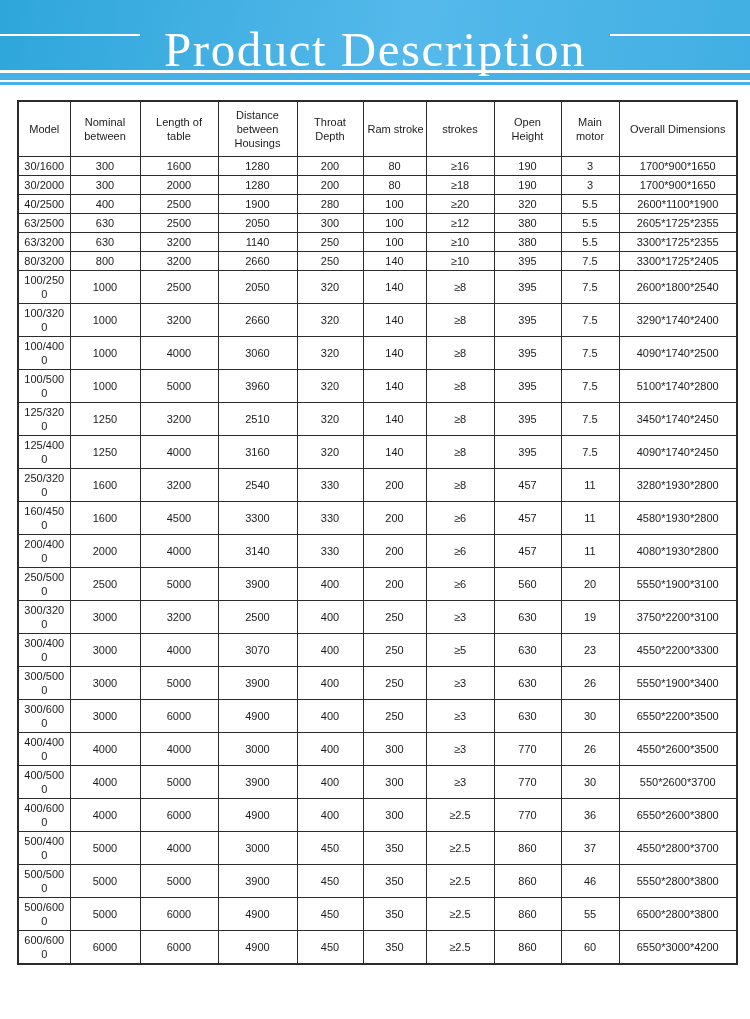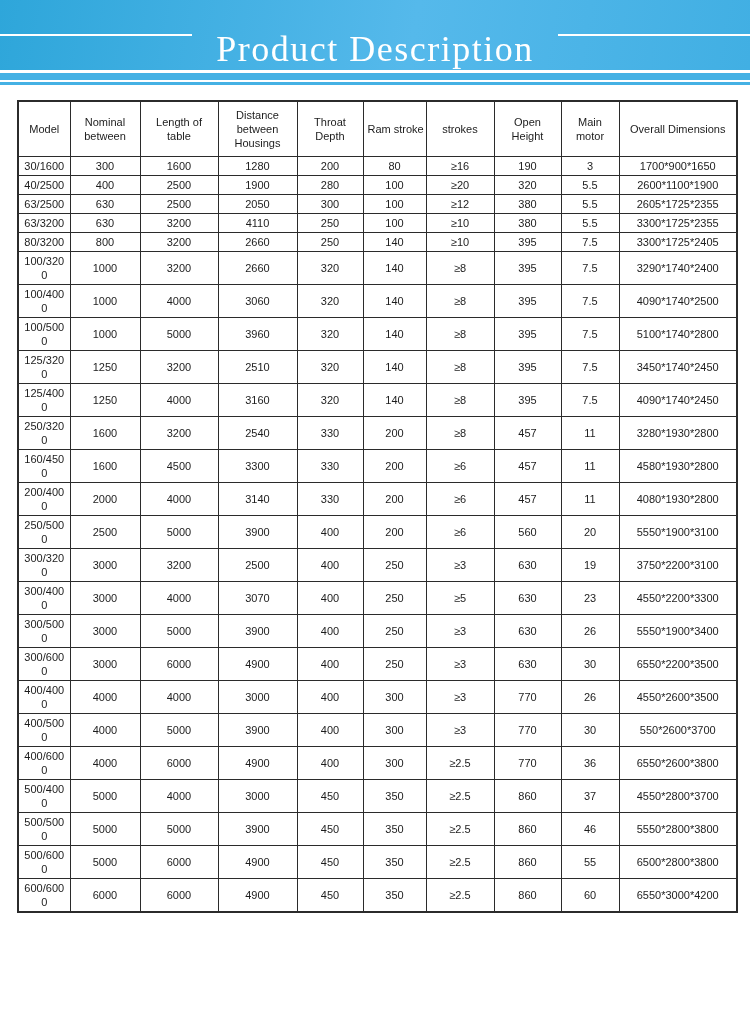--- a/index.html
+++ b/index.html
@@ -8,21 +8,21 @@
 
   
   .banner {
     height:70px;
     background:linear-gradient(100deg, var(--g1,#2ea6da) 0%, var(--g2,#55b9eb) 55%, var(--g3,#41afe3) 100%);
     display:flex; align-items:center;
   }
   .banner h1 {
     color:var(--banner-text,#ffffff);
     font-family:"Liberation Serif", serif;
-    font-size:36px; font-weight:400; letter-spacing:1.5px;
+    font-size:49px; font-weight:400; letter-spacing:1.5px;
     white-space:nowrap; position:relative; top:-2px;margin-top:32px;
   }
   .rule { flex:1; height:2px; background:var(--banner-text,#ffffff); }
   .rule-left  { margin-right:24px; }
   .rule-right { margin-left:24px; }
   .stripe-gap   { height:3px; background:#ffffff; }
   .stripe-thick { height:7px; background:var(--stripe,#45b1e4); }
   .stripe-gap2  { height:2px; background:#ffffff; }
   .stripe-thin  { height:3px; background:var(--stripe,#45b1e4); }
 
@@ -90,20 +90,32 @@
         <td>1600</td>
         <td>1280</td>
         <td>200</td>
         <td>80</td>
         <td>≥16</td>
         <td>190</td>
         <td>3</td>
         <td>1700*900*1650</td>
       </tr>
       <tr>
+        <td class="model-cell">30/2000</td>
+        <td>300</td>
+        <td>2000</td>
+        <td>1280</td>
+        <td>200</td>
+        <td>80</td>
+        <td>≥18</td>
+        <td>190</td>
+        <td>3</td>
+        <td>1700*900*1650</td>
+      </tr>
+      <tr>
         <td class="model-cell">40/2500</td>
         <td>400</td>
         <td>2500</td>
         <td>1900</td>
         <td>280</td>
         <td>100</td>
         <td>≥20</td>
         <td>320</td>
         <td>5.5</td>
         <td>2600*1100*1900</td>
@@ -117,39 +129,51 @@
         <td>100</td>
         <td>≥12</td>
         <td>380</td>
         <td>5.5</td>
         <td>2605*1725*2355</td>
       </tr>
       <tr>
         <td class="model-cell">63/3200</td>
         <td>630</td>
         <td>3200</td>
-        <td>4110</td>
+        <td>1140</td>
         <td>250</td>
         <td>100</td>
         <td>≥10</td>
         <td>380</td>
         <td>5.5</td>
         <td>3300*1725*2355</td>
       </tr>
       <tr>
         <td class="model-cell">80/3200</td>
         <td>800</td>
         <td>3200</td>
         <td>2660</td>
         <td>250</td>
         <td>140</td>
         <td>≥10</td>
         <td>395</td>
         <td>7.5</td>
         <td>3300*1725*2405</td>
+      </tr>
+      <tr>
+        <td class="model-cell">100/2500</td>
+        <td>1000</td>
+        <td>2500</td>
+        <td>2050</td>
+        <td>320</td>
+        <td>140</td>
+        <td>≥8</td>
+        <td>395</td>
+        <td>7.5</td>
+        <td>2600*1800*2540</td>
       </tr>
       <tr>
         <td class="model-cell">100/3200</td>
         <td>1000</td>
         <td>3200</td>
         <td>2660</td>
         <td>320</td>
         <td>140</td>
         <td>≥8</td>
         <td>395</td>

